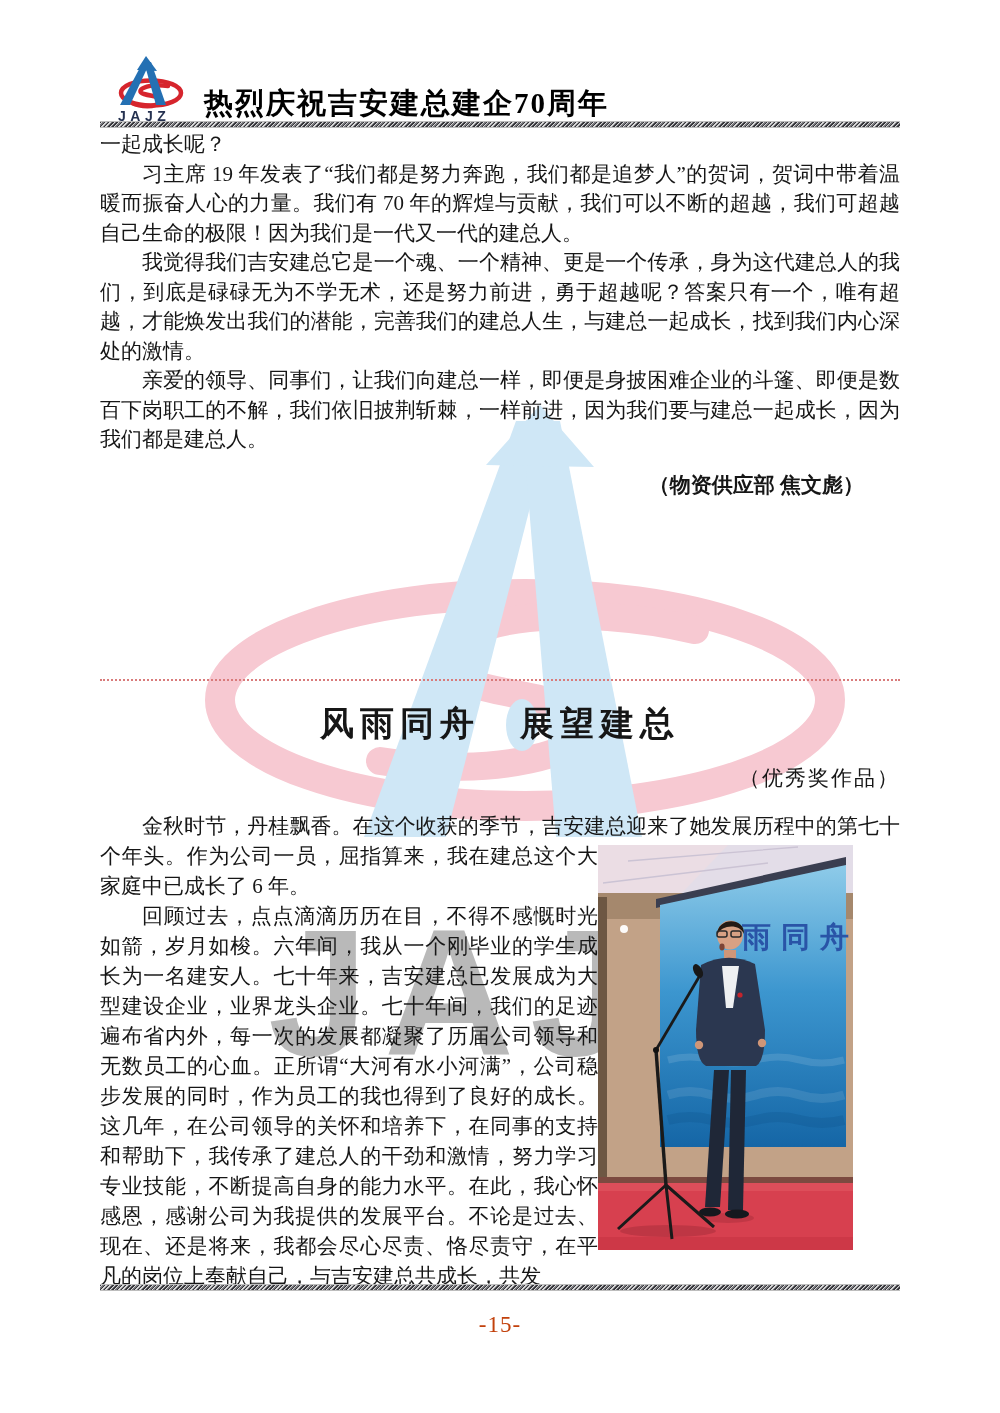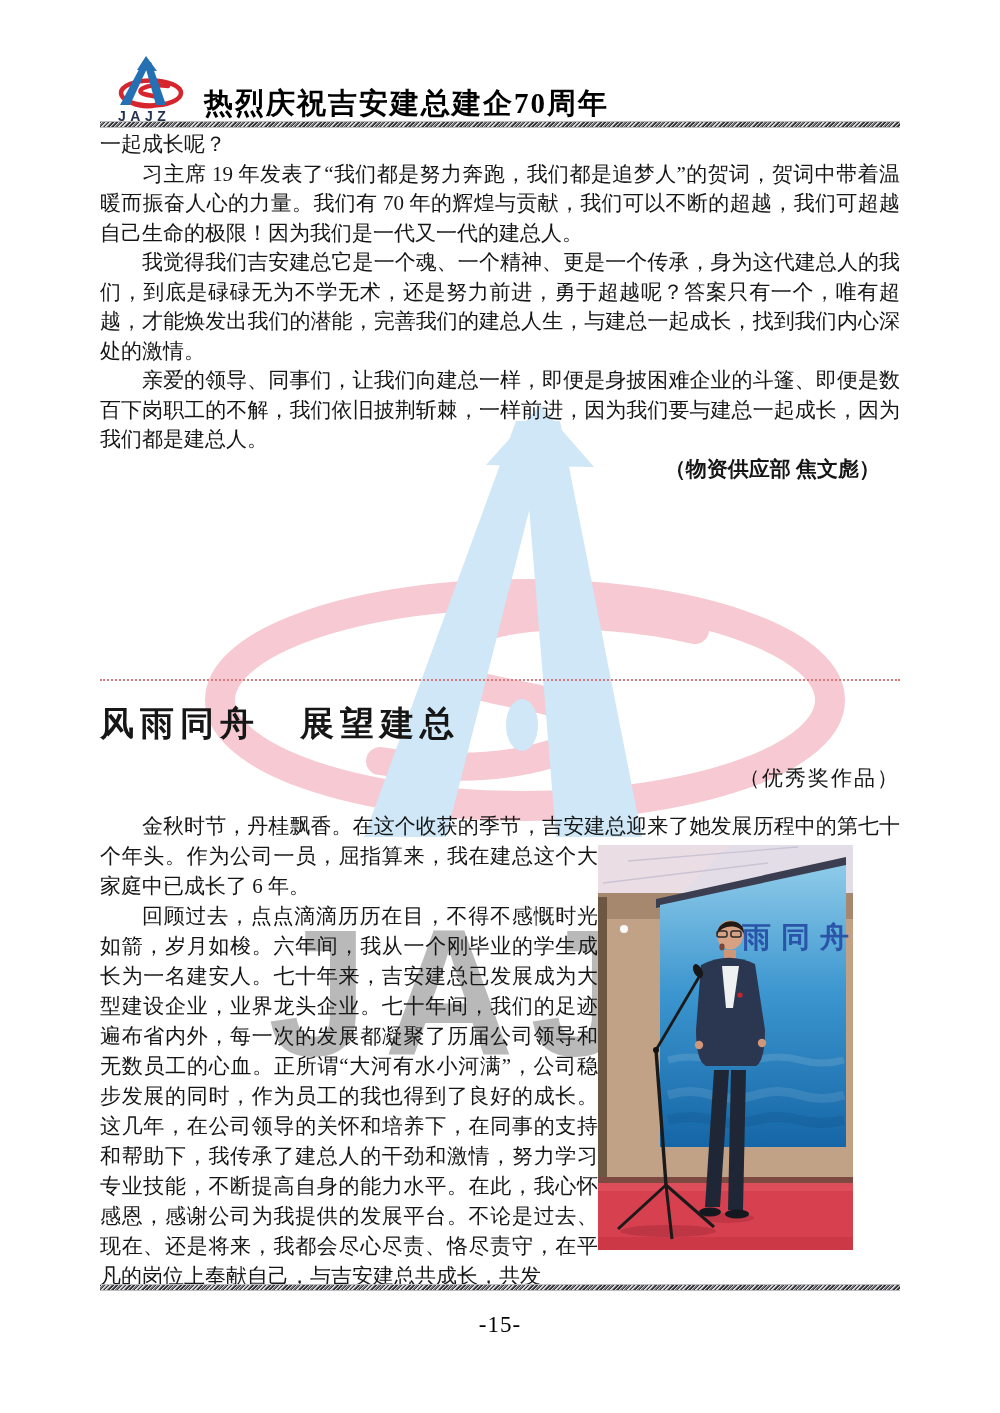--- a/index.html
+++ b/index.html
@@ -23,46 +23,46 @@
   }
   .rule-top { top:121px; }
   .rule-bottom { top:1284px; }
   
   .article1 {
     position:absolute; left:100px; top:130px; width:800px; z-index:1;
     font-size:21px; line-height:29.5px; text-align:justify;
   }
   .para { margin:0; text-indent:2em; }
   .no-indent { text-indent:0; }
-  .signature { margin:0; text-align:right; font-weight:bold; padding-right:20px; text-indent:0; }
+  .signature { margin:16px; text-align:right; font-weight:bold; padding-right:20px; text-indent:0; }
   
   .dot-divider {
     position:absolute; left:100px; top:679px; width:800px; height:0; z-index:1;
     border-top:2px dotted #d97b7b;
   }
   
   .article2-title {
     position:absolute; left:100px; top:699px; width:800px; z-index:1;
-    text-align:left; font-size:34px; font-weight:bold; letter-spacing:6px; line-height:50px;
+    text-align:center; font-size:34px; font-weight:bold; letter-spacing:6px; line-height:50px;
   }
   .article2-subtitle {
     position:absolute; left:100px; top:763px; width:800px; z-index:1;
     text-align:right; font-size:21px; letter-spacing:2px; line-height:30px;
   }
   .article2 {
     position:absolute; left:100px; top:811px; width:800px; z-index:1;
     font-size:21px; line-height:30px; text-align:justify;
   }
   .float-spacer { float:right; width:0; height:34px; }
   .float-photo  { float:right; clear:right; width:302px; height:460px; position:relative; z-index:2; }
   .photo-svg { display:block; width:255px; height:405px; }
   
   .page-number {
     position:absolute; left:0; top:1312px; width:1000px; z-index:1;
-    text-align:center; font-size:23px; letter-spacing:1px; color:#000000;
+    text-align:center; font-size:23px; letter-spacing:1px; color:#c2410c;
   }
 </style>
 </head>
 <body>
 
 <div class="page">
 
   <svg class="watermark" viewBox="0 0 710 690" aria-hidden="true">
     <ellipse cx="375" cy="295" rx="305" ry="106" fill="none" stroke="#f7c9d2" stroke-width="30"></ellipse>
     <path d="M545,225 C430,198 300,210 295,255 C291,292 420,285 435,315 C450,348 340,374 230,356" fill="none" stroke="#f7c9d2" stroke-width="28" stroke-linecap="round"></path>

